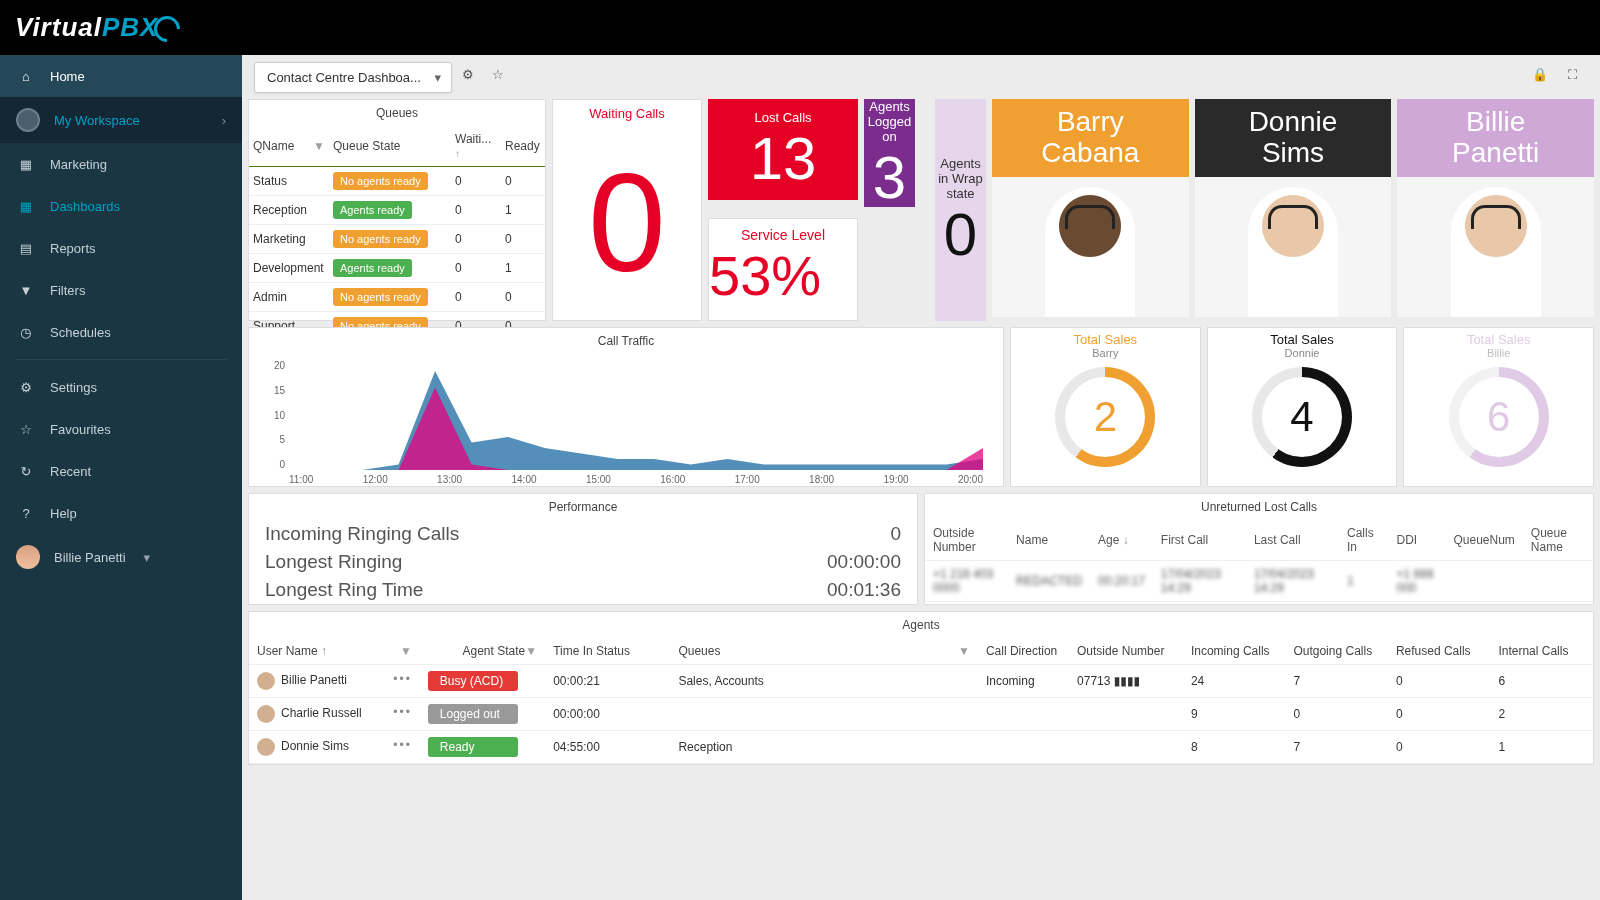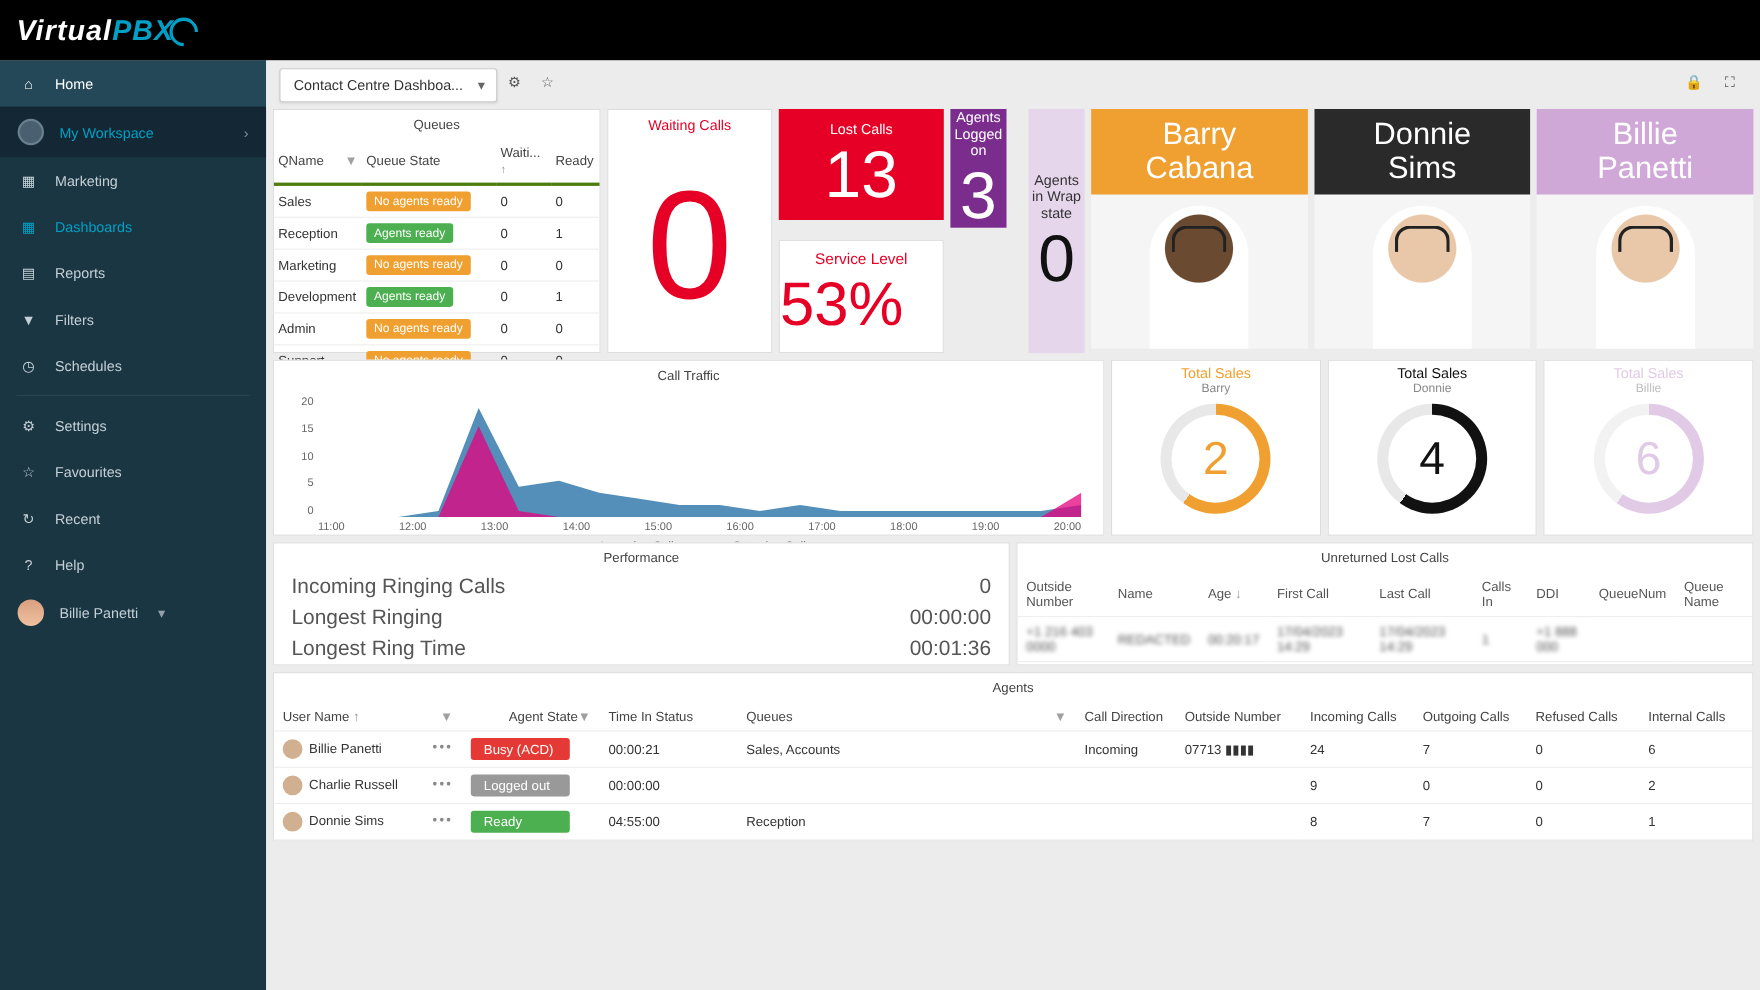--- a/index.html
+++ b/index.html
@@ -25,21 +25,21 @@
 .dd::after { content: "▾"; position: absolute; right: 10px; top: 7px; color: #666; }
 .tb-icon { width: 20px; height: 20px; cursor: pointer; color: #555; }
 .tb-right { margin-left: auto; display: flex; gap: 16px; align-items: center; }
 .grid { flex: 1; padding: 0 6px 6px 6px; overflow: hidden; }
 .row { display: flex; gap: 6px; }
 .panel { background: transparent; }
 
 .queues { width: 298px; background: #fff; border: 1px solid #ddd; }
 .panel-title { text-align: center; padding: 6px 0; font-size: 12px; color: #444; }
 .tbl { width: 100%; border-collapse: collapse; font-size: 12px; }
-.tbl th { text-align: left; padding: 6px 4px; border-bottom: 3px solid #4d7c0f; font-weight: normal; color: #444; position: relative; }
+.tbl th { text-align: left; padding: 6px 4px; border-bottom: 1px solid #4d7c0f; font-weight: normal; color: #444; position: relative; }
 .tbl td { padding: 5px 4px; border-bottom: 1px solid #eee; }
 .badge { display: inline-block; padding: 3px 7px; border-radius: 3px; color: #fff; font-size: 11px; }
 .b-orange { background: #f0a030; }
 .b-green { background: #4caf50; }
 .b-red { background: #e53935; }
 .b-grey { background: #999; }
 
 .tile { flex: 1; text-align: center; color: #fff; display: flex; flex-direction: column; justify-content: center; }
 .tile-label { font-size: 13px; margin-bottom: 4px; }
 .tile-big { font-size: 60px; font-weight: 300; line-height: 1; }
@@ -166,21 +166,21 @@
             <thead>
                 <tr>
               <th style="width:80px"><span>QName</span><span class="filter-icon">▼</span></th>
               <th><span>Queue State</span></th>
               <th style="width:50px" class="sort-up"><span>Waiti...</span></th>
               <th style="width:44px"><span>Ready</span></th>
             </tr>
               </thead>
             <tbody id="queues-body">
                 <tr>
-                  <td>Sales</td>
+                  <td>Status</td>
                   <td><span class="badge b-orange">No agents ready</span></td>
                   <td>0</td>
                   <td>0</td>
                 </tr>
                 <tr>
                   <td>Reception</td>
                   <td><span class="badge b-green">Agents ready</span></td>
                   <td>0</td>
                   <td>1</td>
                 </tr>

